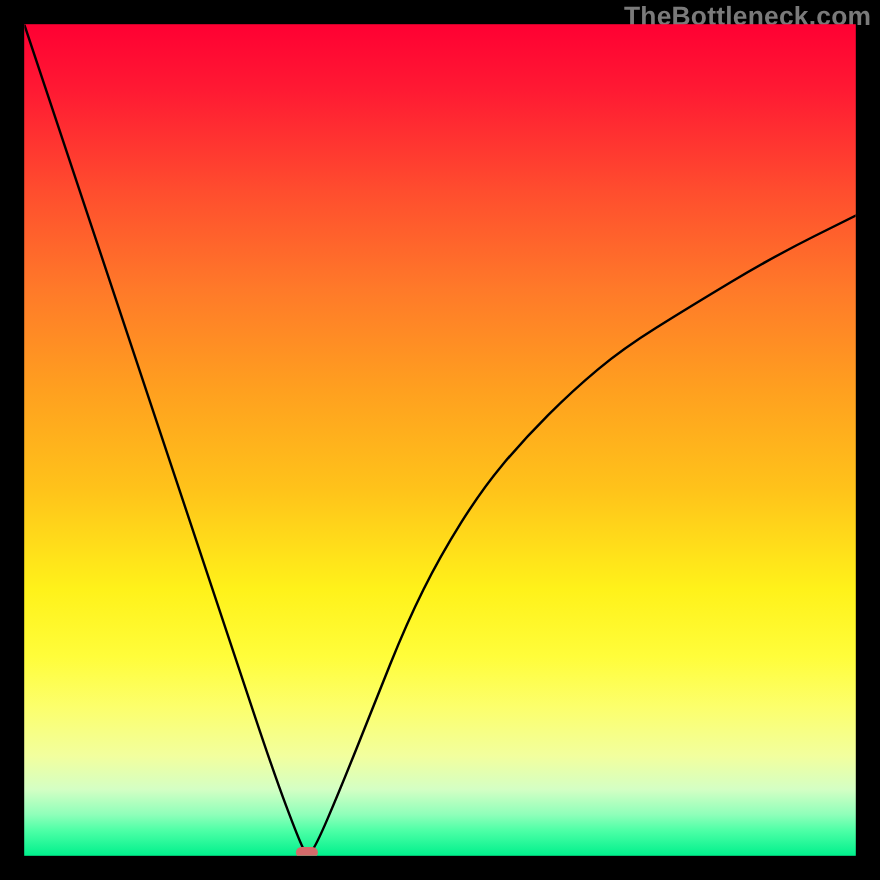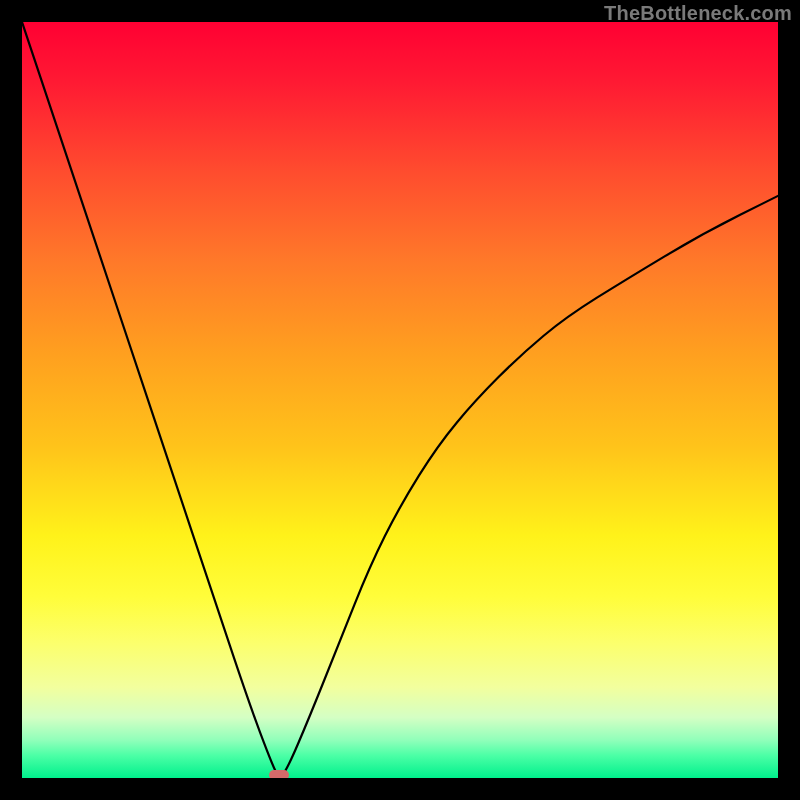--- a/index.html
+++ b/index.html
@@ -47,21 +47,21 @@
     border-radius: 7px;
     width: 20px;
     height: 10px;
     transform: translate(-50%, -50%);
   }
   .watermark {
     position: absolute;
     top: 2px;
     right: 8px;
     font-family: Arial, sans-serif;
-    font-size: 20px;
+    font-size: 24px;
     font-weight: bold;
     color: #7a7a7a;
     letter-spacing: 0.2px;
   }
 </style>
 </head>
 <body>
 
 <div class="watermark">TheBottleneck.com</div>
 

